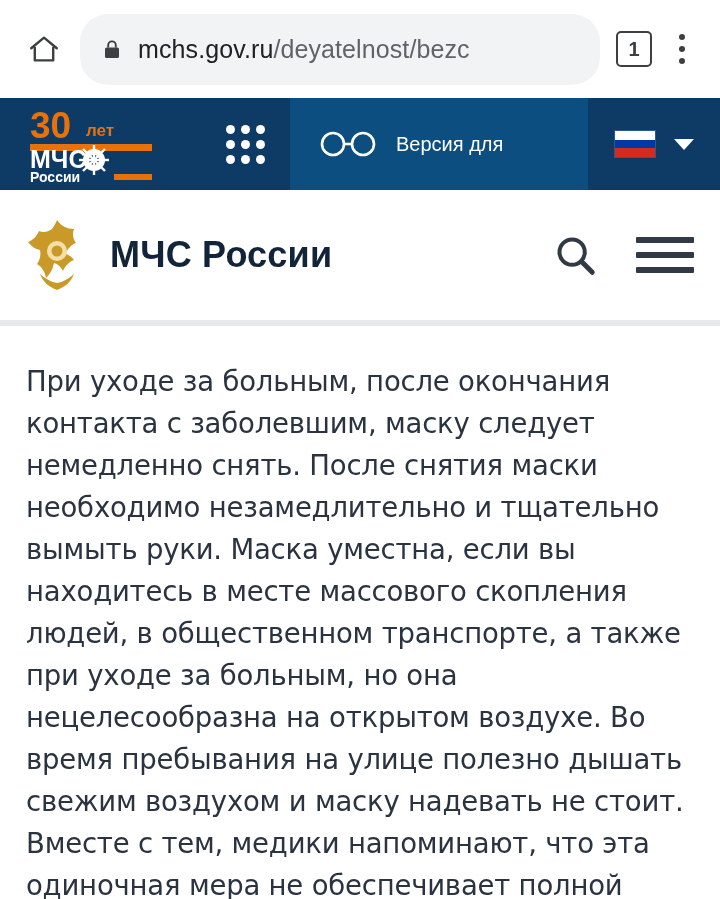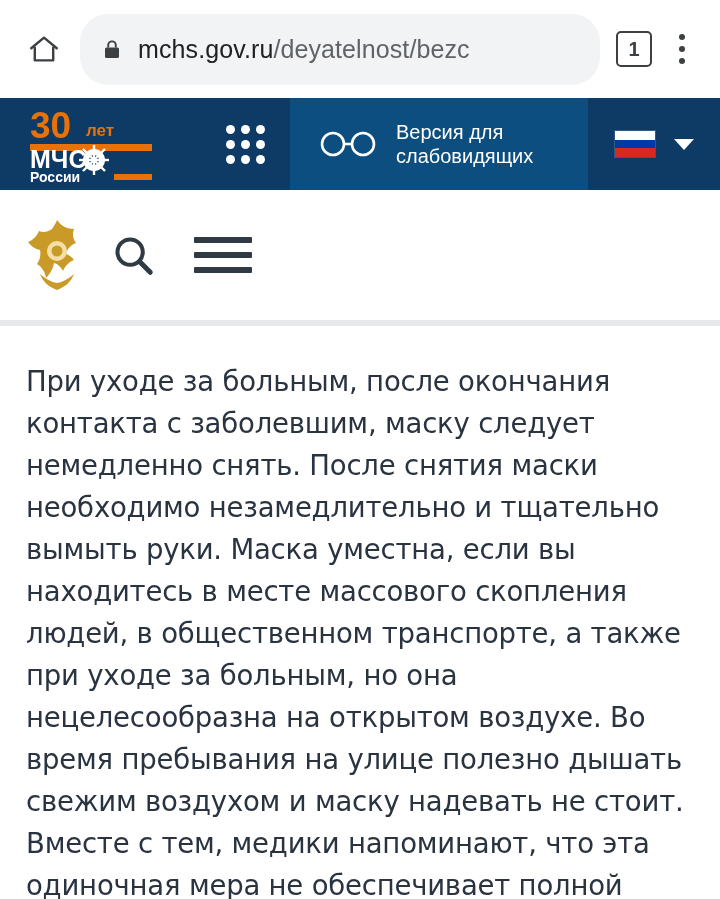--- a/index.html
+++ b/index.html
@@ -246,21 +246,20 @@
   </div>
 
   <div class="lowvision">
     <svg class="glasses" width="62" height="34" viewBox="0 0 62 34">
       <circle cx="15" cy="17" r="11" fill="none" stroke="#ffffff" stroke-width="2.6"></circle>
       <circle cx="45" cy="17" r="11" fill="none" stroke="#ffffff" stroke-width="2.6"></circle>
       <line x1="26" y1="17" x2="34" y2="17" stroke="#ffffff" stroke-width="2.6"></line>
     </svg>
     <div class="lowvision-text">
       <div>Версия для</div>
-      <div>слабовидящих</div>
     </div>
   </div>
 
   <div class="lang">
     <div class="flag">
       <i class="w"></i>
       <i class="b"></i>
       <i class="r"></i>
     </div>
     <div class="chev"></div>
@@ -273,20 +272,21 @@
     <svg width="62" height="74" viewBox="0 0 62 74">
       <g fill="#c99a28">
         <path d="M31 2c4 6 10 9 17 9-2 5-1 10 2 14-5 2-9 6-10 11 3 1 6 3 8 6-5 2-9 6-11 11-2-4-5-7-9-8-1 6-4 11-8 15-1-6-4-11-9-14 3-4 4-9 3-14-5-1-9-4-12-8 5-2 9-6 11-11 4 2 9 1 13-2 2-3 4-6 5-9z"></path>
         <circle cx="31" cy="33" r="10" fill="#f3e0a8"></circle>
         <circle cx="31" cy="33" r="5.5" fill="#c99a28"></circle>
         <path d="M14 56c6 5 11 8 17 9 6-1 11-4 17-9-3 8-9 13-17 16-8-3-14-8-17-16z"></path>
       </g>
     </svg>
   </div>
 
+  <div class="site-title">МЧС России</div>
 
   <div class="search-icon">
     <svg width="46" height="46" viewBox="0 0 24 24">
       <circle cx="10.5" cy="10.5" r="6.6" fill="none" stroke="#303a45" stroke-width="2.1"></circle>
       <line x1="15.4" y1="15.4" x2="21" y2="21" stroke="#303a45" stroke-width="2.6" stroke-linecap="round"></line>
     </svg>
   </div>
 
   <div class="burger">
     <i></i>

